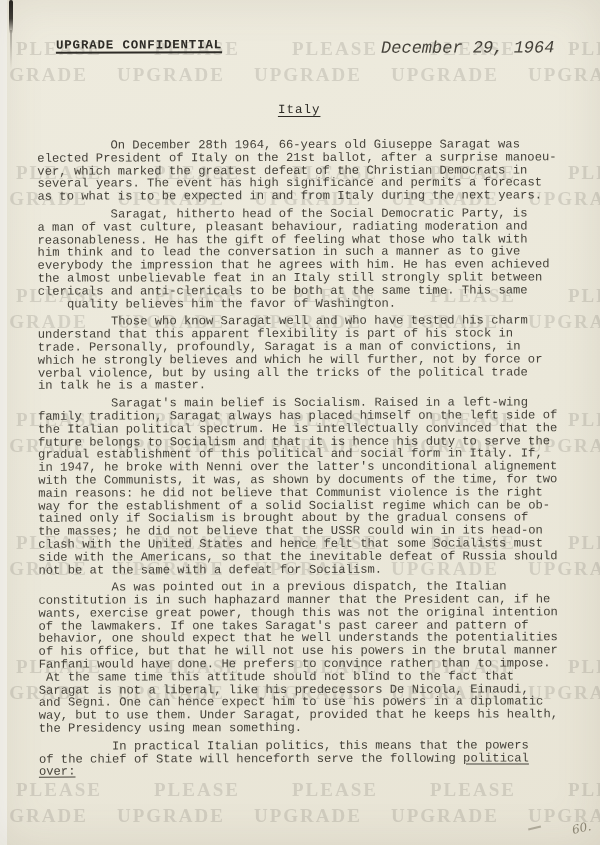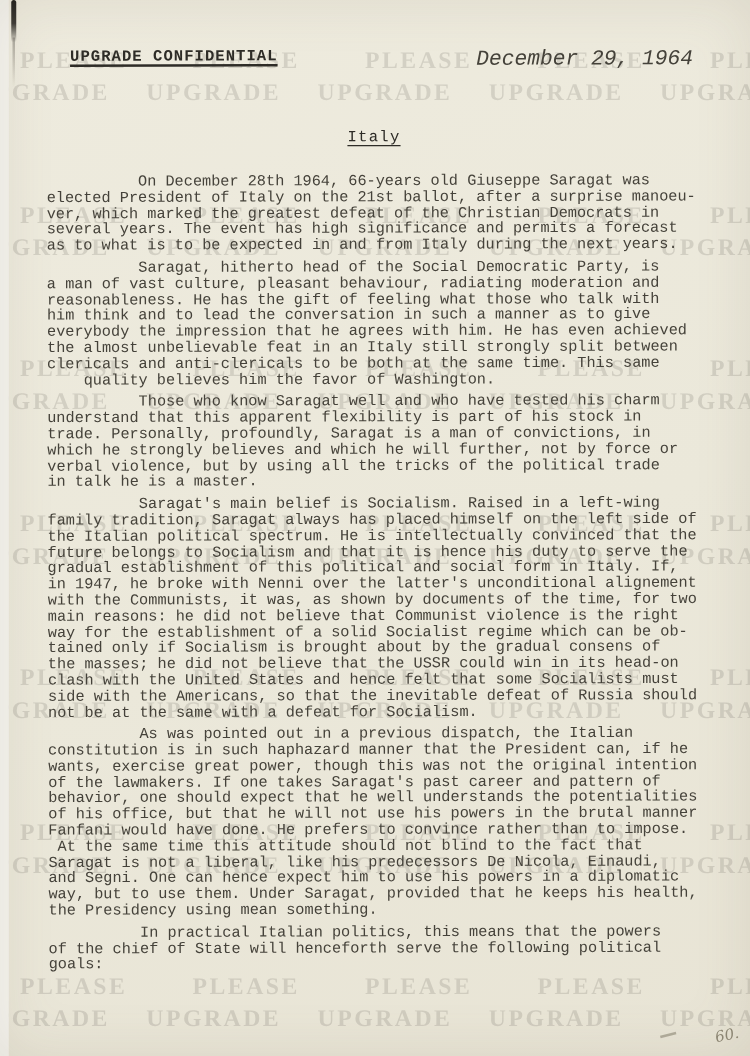--- a/index.html
+++ b/index.html
@@ -105,20 +105,21 @@
   .doc-body {
     position: absolute;
     left: 38px; top: 139px;
     width: 540px;
     font-size: 12.2px;
     line-height: 12.8px;
   }
   .para { margin-bottom: 5px; }
   .line { white-space: pre; }
   .line .u {
+    text-decoration: underline;
     text-underline-offset: 2px;
   }
   
   .page-number {
     position: absolute;
     left: 572px; top: 821px;
     font-family: "DejaVu Serif", "Liberation Serif", serif;
     font-style: italic;
     font-size: 12px;
     color: var(--pencil);
@@ -270,20 +271,20 @@
           <div class="line"><span>Fanfani would have done. He prefers to convince rather than to impose.</span></div>
           <div class="line"><span> At the same time this attitude should not blind to the fact that</span></div>
           <div class="line"><span>Saragat is not a liberal, like his predecessors De Nicola, Einaudi,</span></div>
           <div class="line"><span>and Segni. One can hence expect him to use his powers in a diplomatic</span></div>
           <div class="line"><span>way, but to use them. Under Saragat, provided that he keeps his health,</span></div>
           <div class="line"><span>the Presidency using mean something.</span></div>
         </div>
         <div class="para">
           <div class="line"><span>          In practical Italian politics, this means that the powers</span></div>
           <div class="line"><span>of the chief of State will henceforth serve the following </span><span class="u">political</span></div>
-          <div class="line"><span class="u">goals:</span></div>
+          <div class="line"><span class="u">over:</span></div>
         </div>
       </div>
   </div>
 
   <div class="pencil-dash"></div>
   <div class="page-number">60.</div>
 </div>
 
 </body></html>

